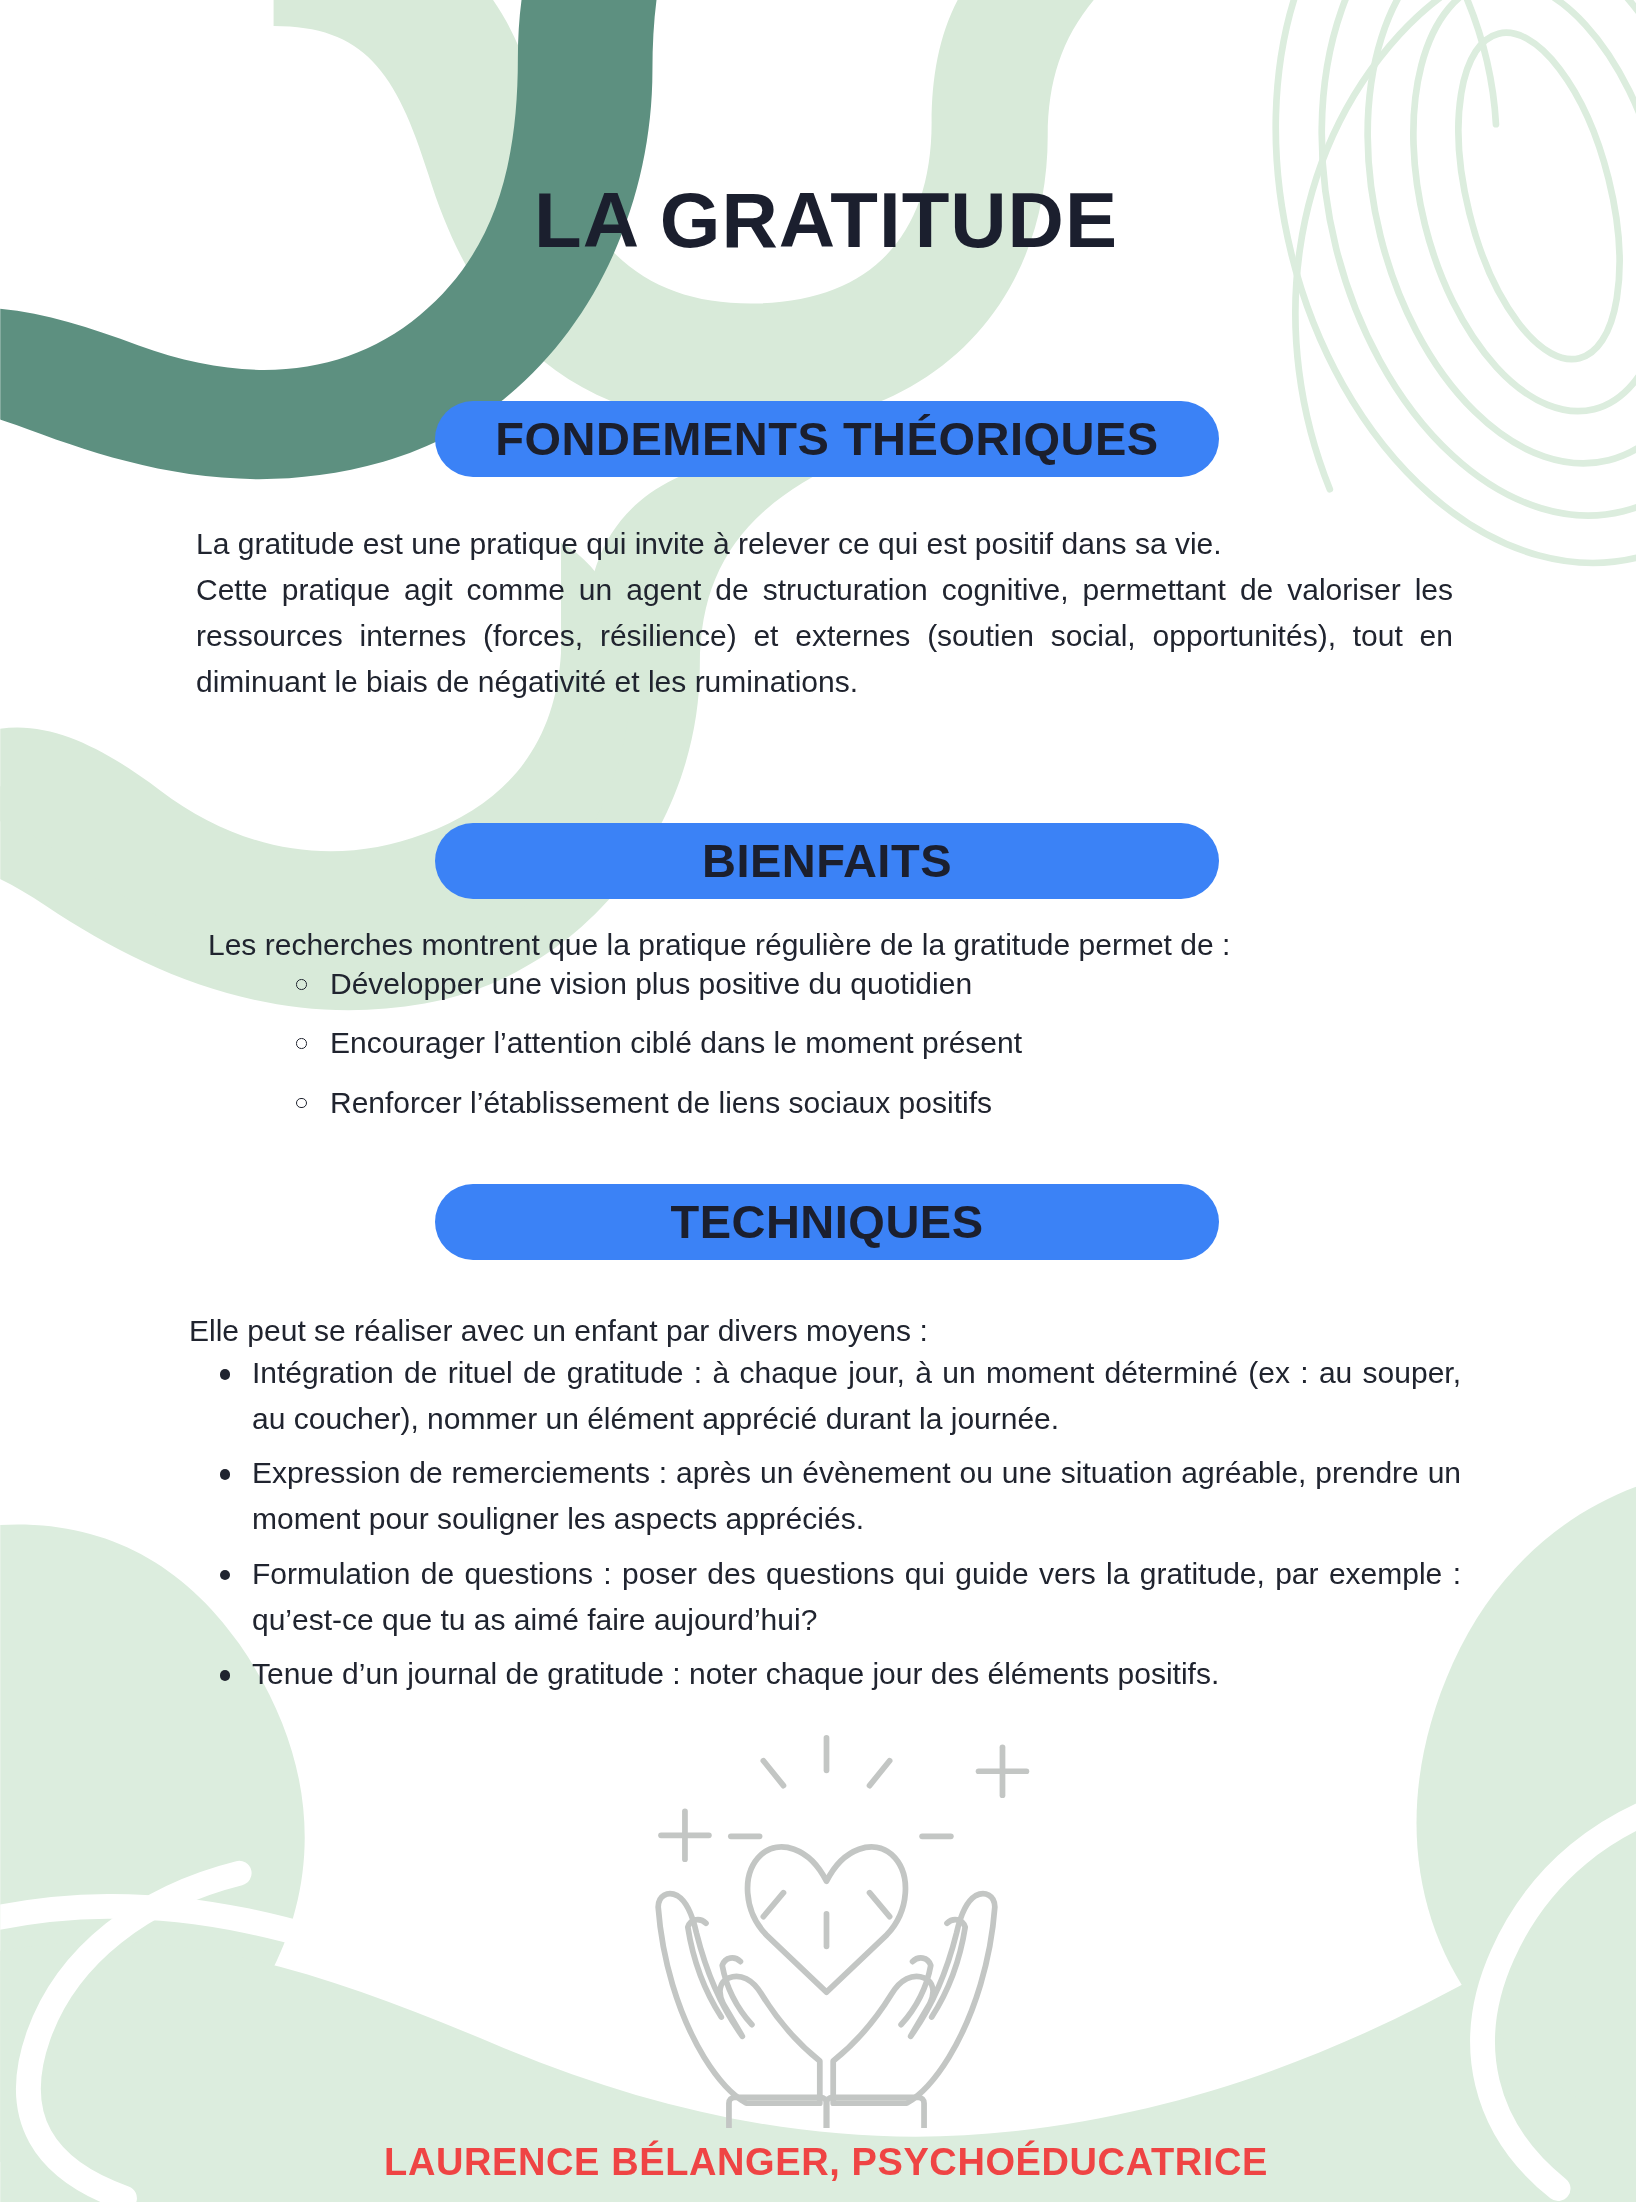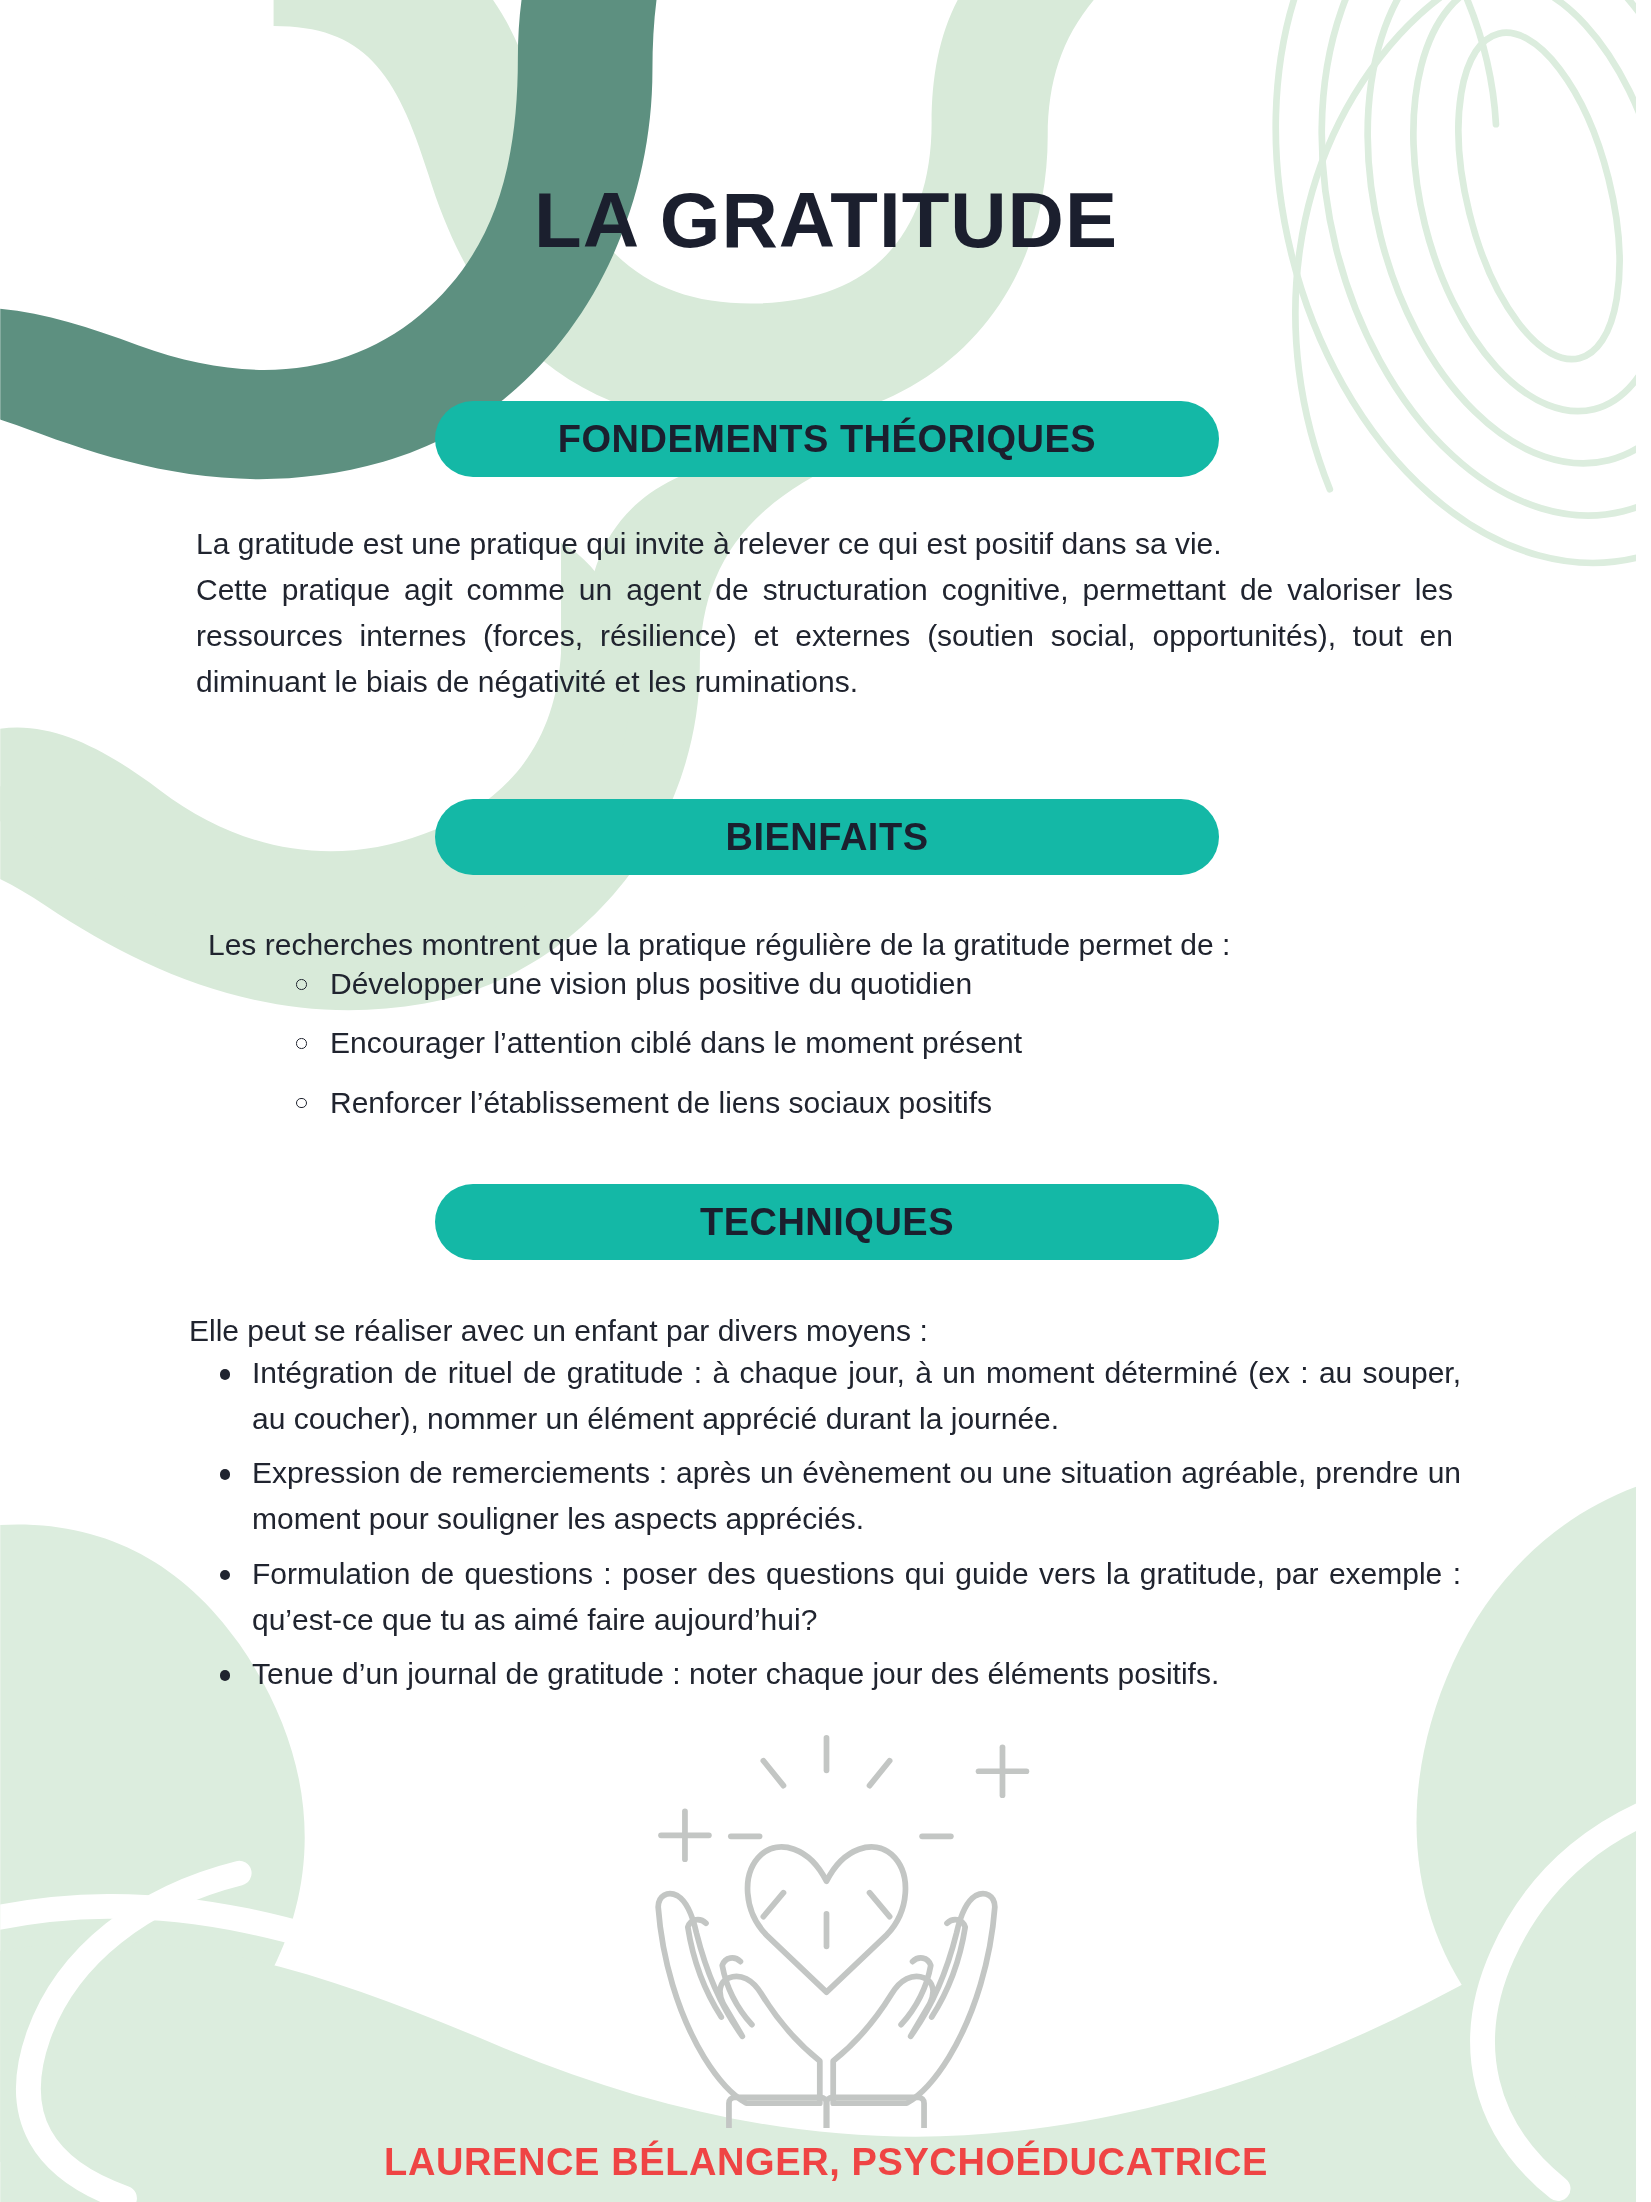--- a/index.html
+++ b/index.html
@@ -43,32 +43,32 @@
     text-align: center;
     font-size: 78px;
     line-height: 1;
     font-weight: 700;
     letter-spacing: 1px;
     color: #1b1f2e;
   }
 
   .pill {
     position: absolute;
-    background: #14b8a6;
+    background: #3b82f6;
     border-radius: 46px;
     height: 76px;
     line-height: 76px;
     text-align: center;
-    font-size: 38px;
+    font-size: 47px;
     font-weight: 700;
     letter-spacing: 0.5px;
     color: #1b1f2e;
   }
   #pill-fondements { left: 435px; top: 401px;  width: 784px; }
-  #pill-bienfaits  { left: 435px; top: 799px;  width: 784px; }
+  #pill-bienfaits  { left: 435px; top: 823px;  width: 784px; }
   #pill-techniques { left: 435px; top: 1184px; width: 784px; }
 
   .body-block {
     position: absolute;
     font-size: 30px;
     line-height: 1.53;
     color: #20242f;
   }
 
   #para-fondements {

